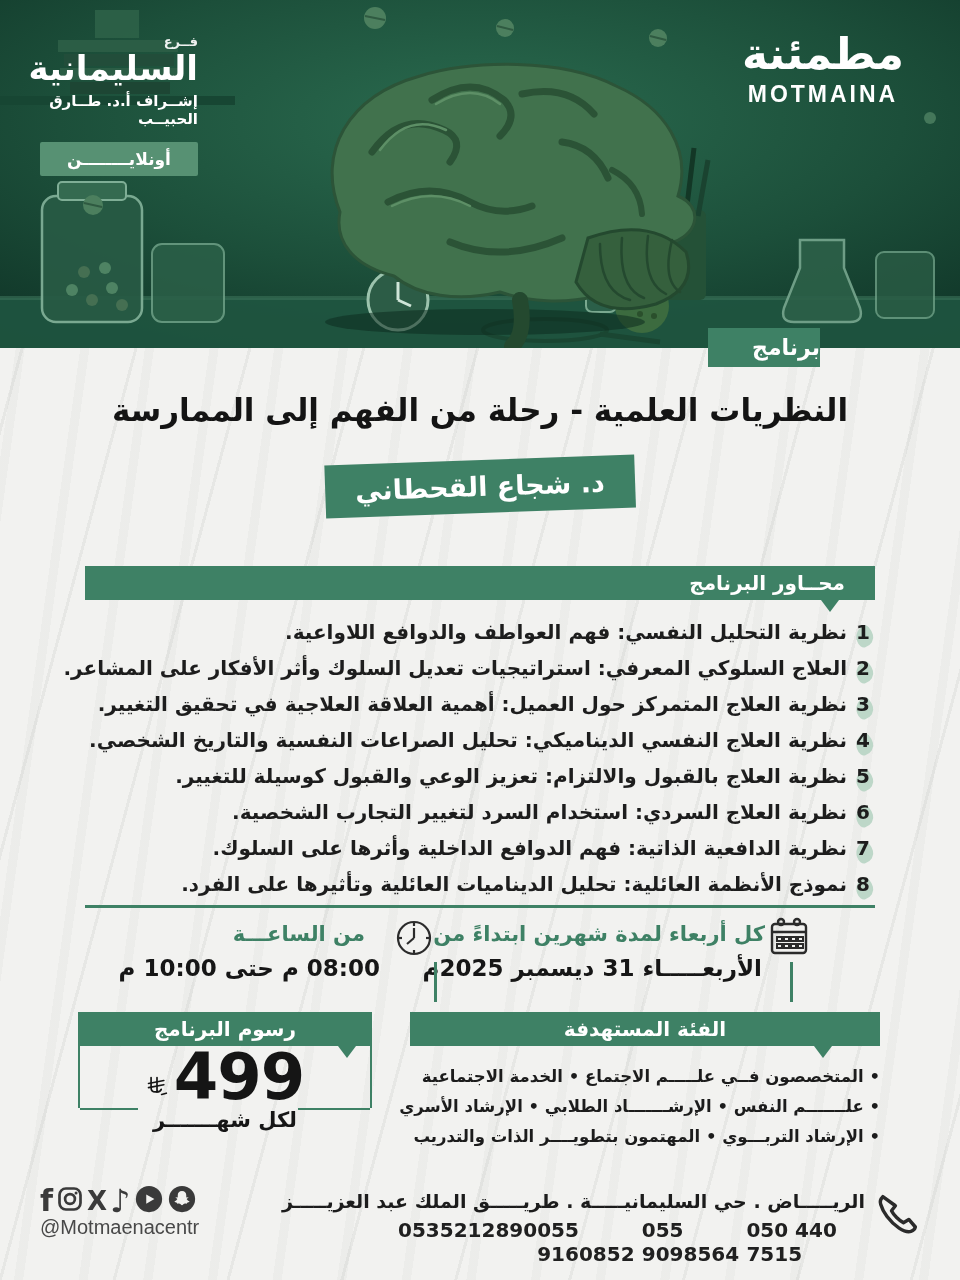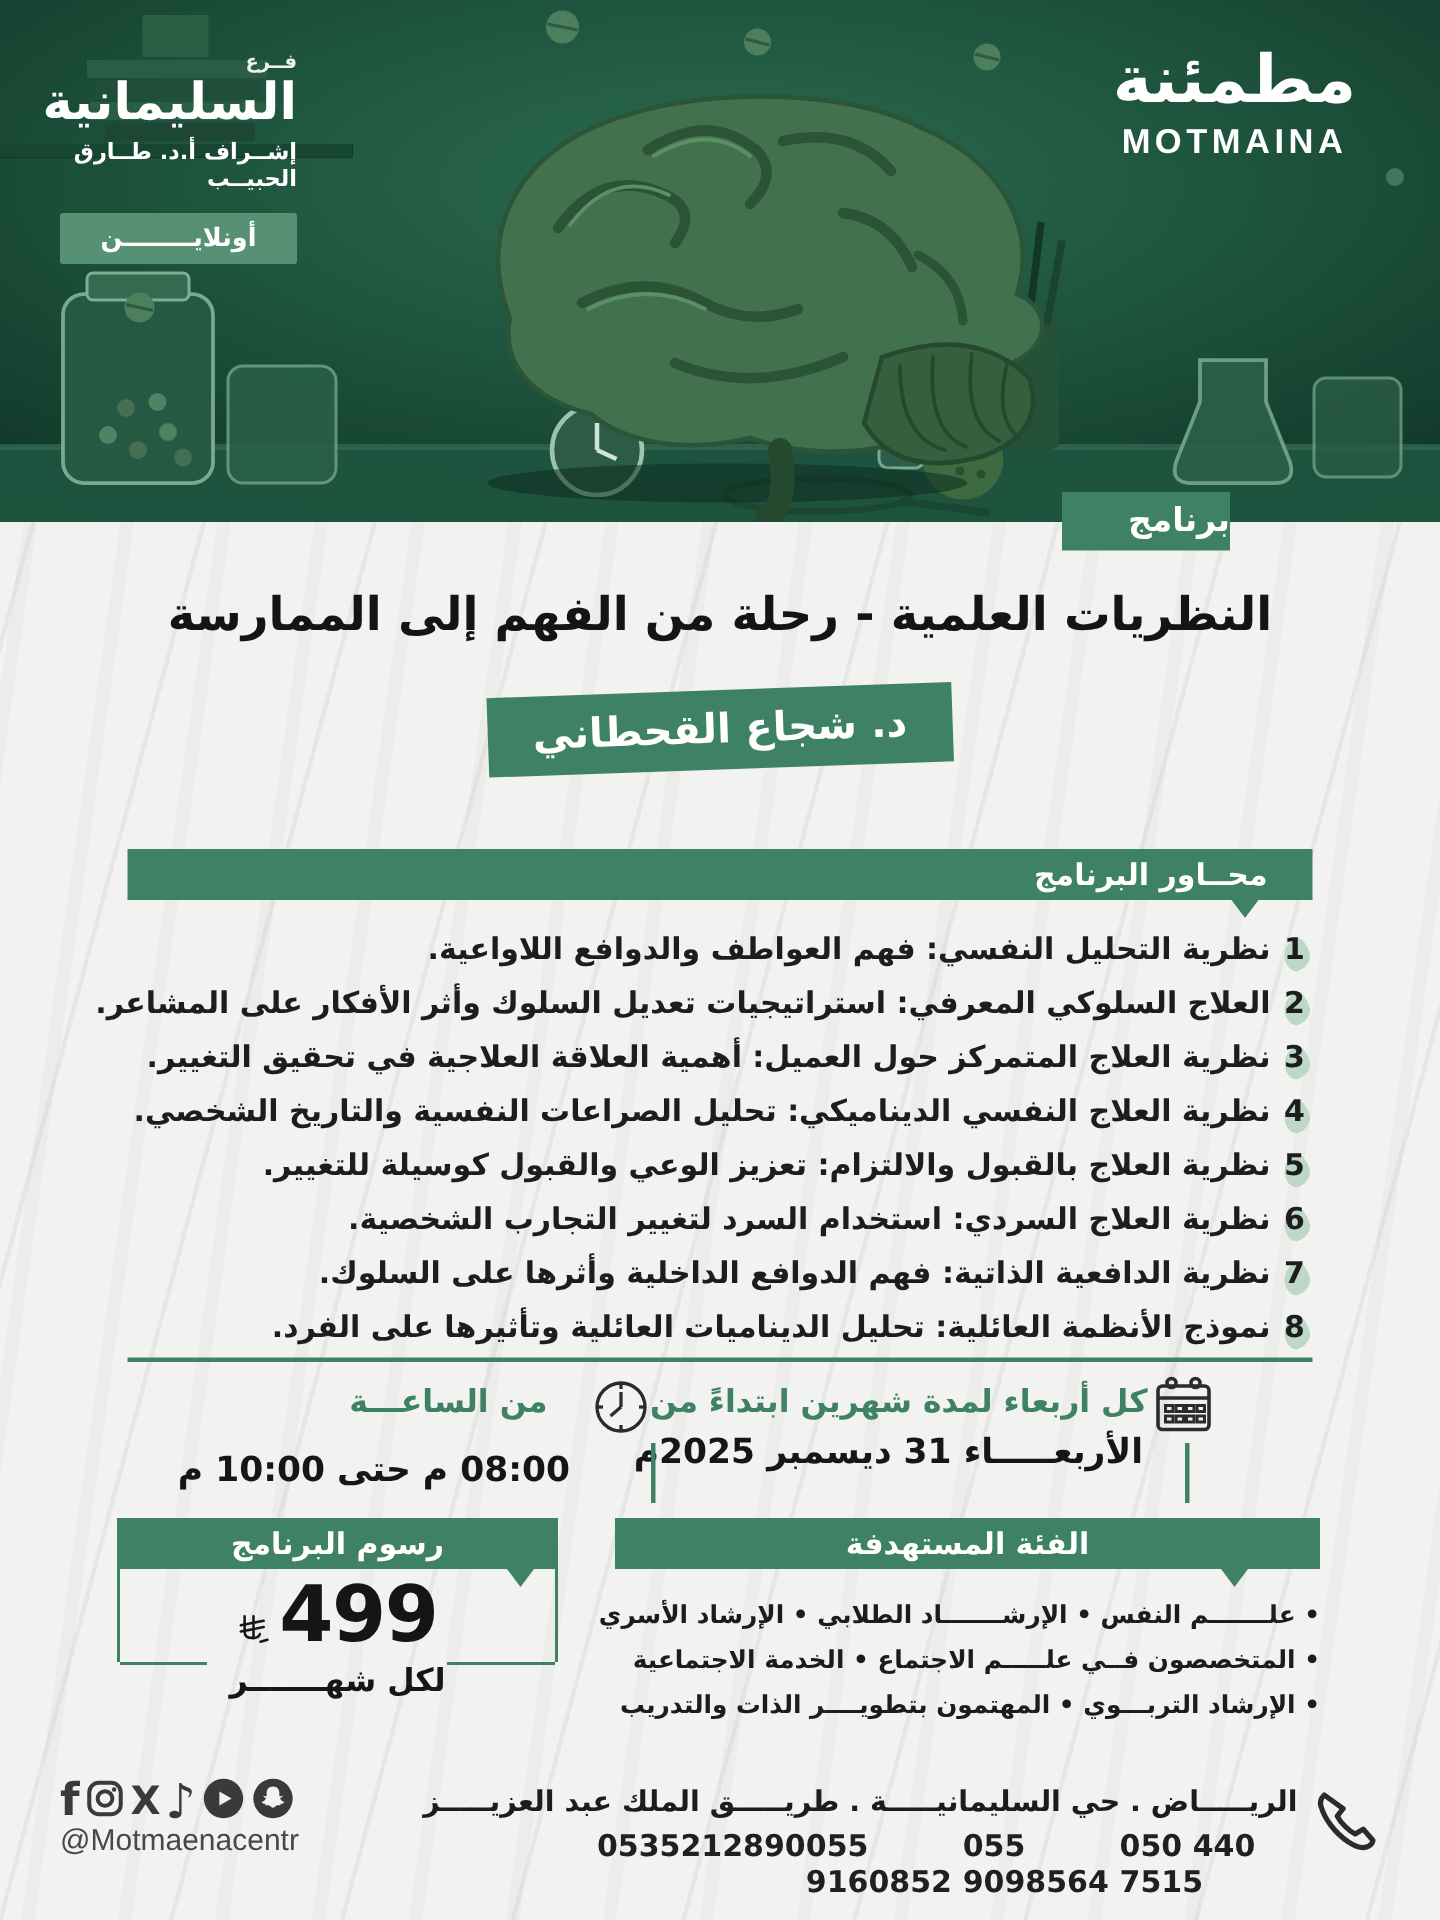--- a/index.html
+++ b/index.html
@@ -71,21 +71,21 @@
   .aud-lines div{ text-align:right; font-size:16.5px; font-weight:700; color:#1c1c1c;
     line-height:30px; white-space:nowrap; }
   
   .price{ position:absolute; left:78px; top:1012px; width:294px; }
   .price .bar{ text-align:center; }
   .price .bar::after{ right:16px; }
   .price-frame{ position:relative; height:62px; border-left:2.5px solid #3E8165;
     border-right:2.5px solid #3E8165; display:flex; align-items:center; justify-content:center; gap:6px; }
   .price-frame::before{ content:""; position:absolute; left:0; bottom:-2px; width:58px; height:2.5px; background:#3E8165; }
   .price-frame::after{ content:""; position:absolute; right:0; bottom:-2px; width:72px; height:2.5px; background:#3E8165; }
-  .amount{ font-size:52px; font-weight:700; color:#151515; line-height:60px; letter-spacing:-1px; }
+  .amount{ font-size:64px; font-weight:700; color:#151515; line-height:60px; letter-spacing:-1px; }
   .riyal{ align-self:flex-end; margin-bottom:6px; }
   .period{ text-align:center; font-size:21px; font-weight:700; color:#161616; }
   
   .social-row{ position:absolute; left:40px; top:1184px; display:flex; align-items:center; gap:3px; color:#3a3a3a; }
   .social-row .tglyph{ font-size:30px; font-weight:700; font-family:"DejaVu Sans",sans-serif; line-height:30px; }
   .handle{ position:absolute; left:40px; top:1216px; font-size:20px; color:#484848;
     font-family:"Liberation Sans",sans-serif; }
   .phone-icon{ position:absolute; left:872px; top:1188px; }
   .address{ position:absolute; right:95px; top:1190px; font-size:19px; font-weight:700;
     color:#1c1c1c; white-space:nowrap; }
@@ -249,27 +249,27 @@
         <line x1="36" y1="20" x2="32" y2="20"></line>
       <line x1="20" y1="36" x2="20" y2="32"></line>
         <line x1="4" y1="20" x2="8" y2="20"></line>
       <line x1="20" y1="20" x2="20" y2="10"></line>
         <line x1="20" y1="20" x2="13" y2="26"></line>
     </svg>
   </div>
   <div class="vline" style="left:434px; top:962px;"></div>
 
   <div class="sched-green ar" style="right:595px; top:922px;">من الساعـــة</div>
-  <div class="sched-dark ar" style="right:580px; top:955px;margin-top:12px;">08:00 م حتى 10:00 م</div>
+  <div class="sched-dark ar" style="right:580px; top:955px;">08:00 م حتى 10:00 م</div>
 
   <div class="audience">
     <div class="bar ar">الفئة المستهدفة</div>
     <div class="aud-lines ar">
+      <div>• المتخصصون فــي علـــــم الاجتماع  • الخدمة الاجتماعية</div>
       <div>• علـــــــم النفس  • الإرشـــــــاد الطلابي  • الإرشاد الأسري</div>
-      <div>• المتخصصون فــي علـــــم الاجتماع  • الخدمة الاجتماعية</div>
       <div>• الإرشاد التربـــوي  • المهتمون بتطويــــر الذات والتدريب</div>
     </div>
   </div>
 
   <div class="price">
     <div class="bar ar">رسوم البرنامج</div>
     <div class="price-frame">
       <span class="riyal">
         <svg width="22" height="24" viewBox="0 0 26 26" fill="none" stroke="#161616" stroke-width="2" stroke-linecap="round">
           <path d="M6 3 V15 Q6 20 11 20 H13"></path>

